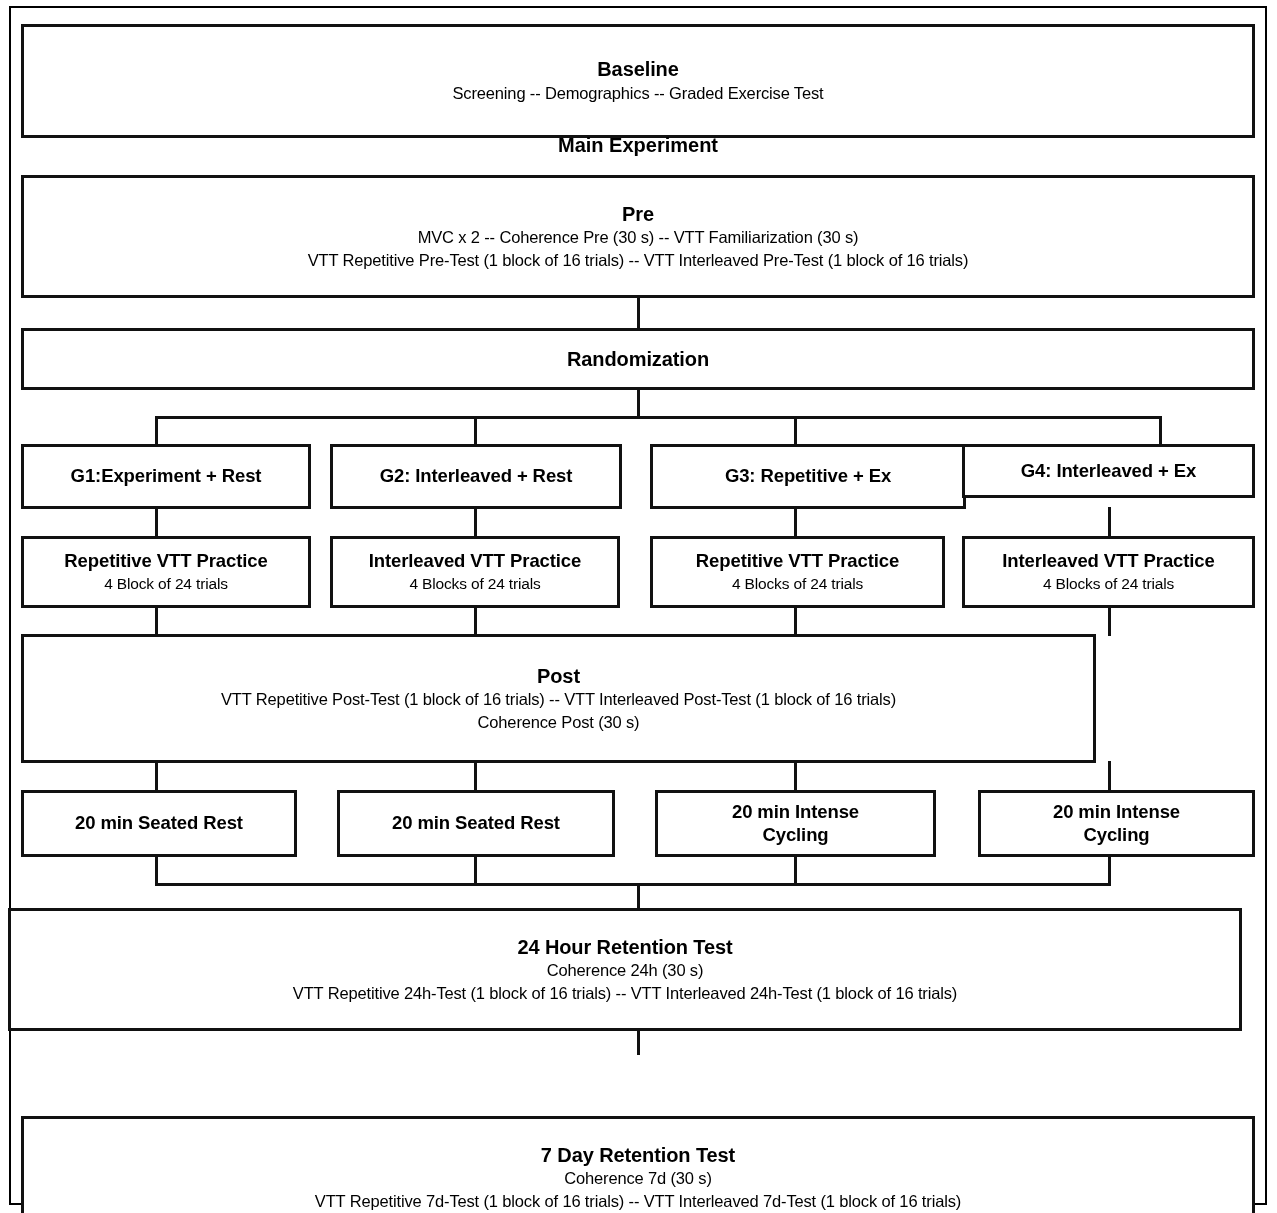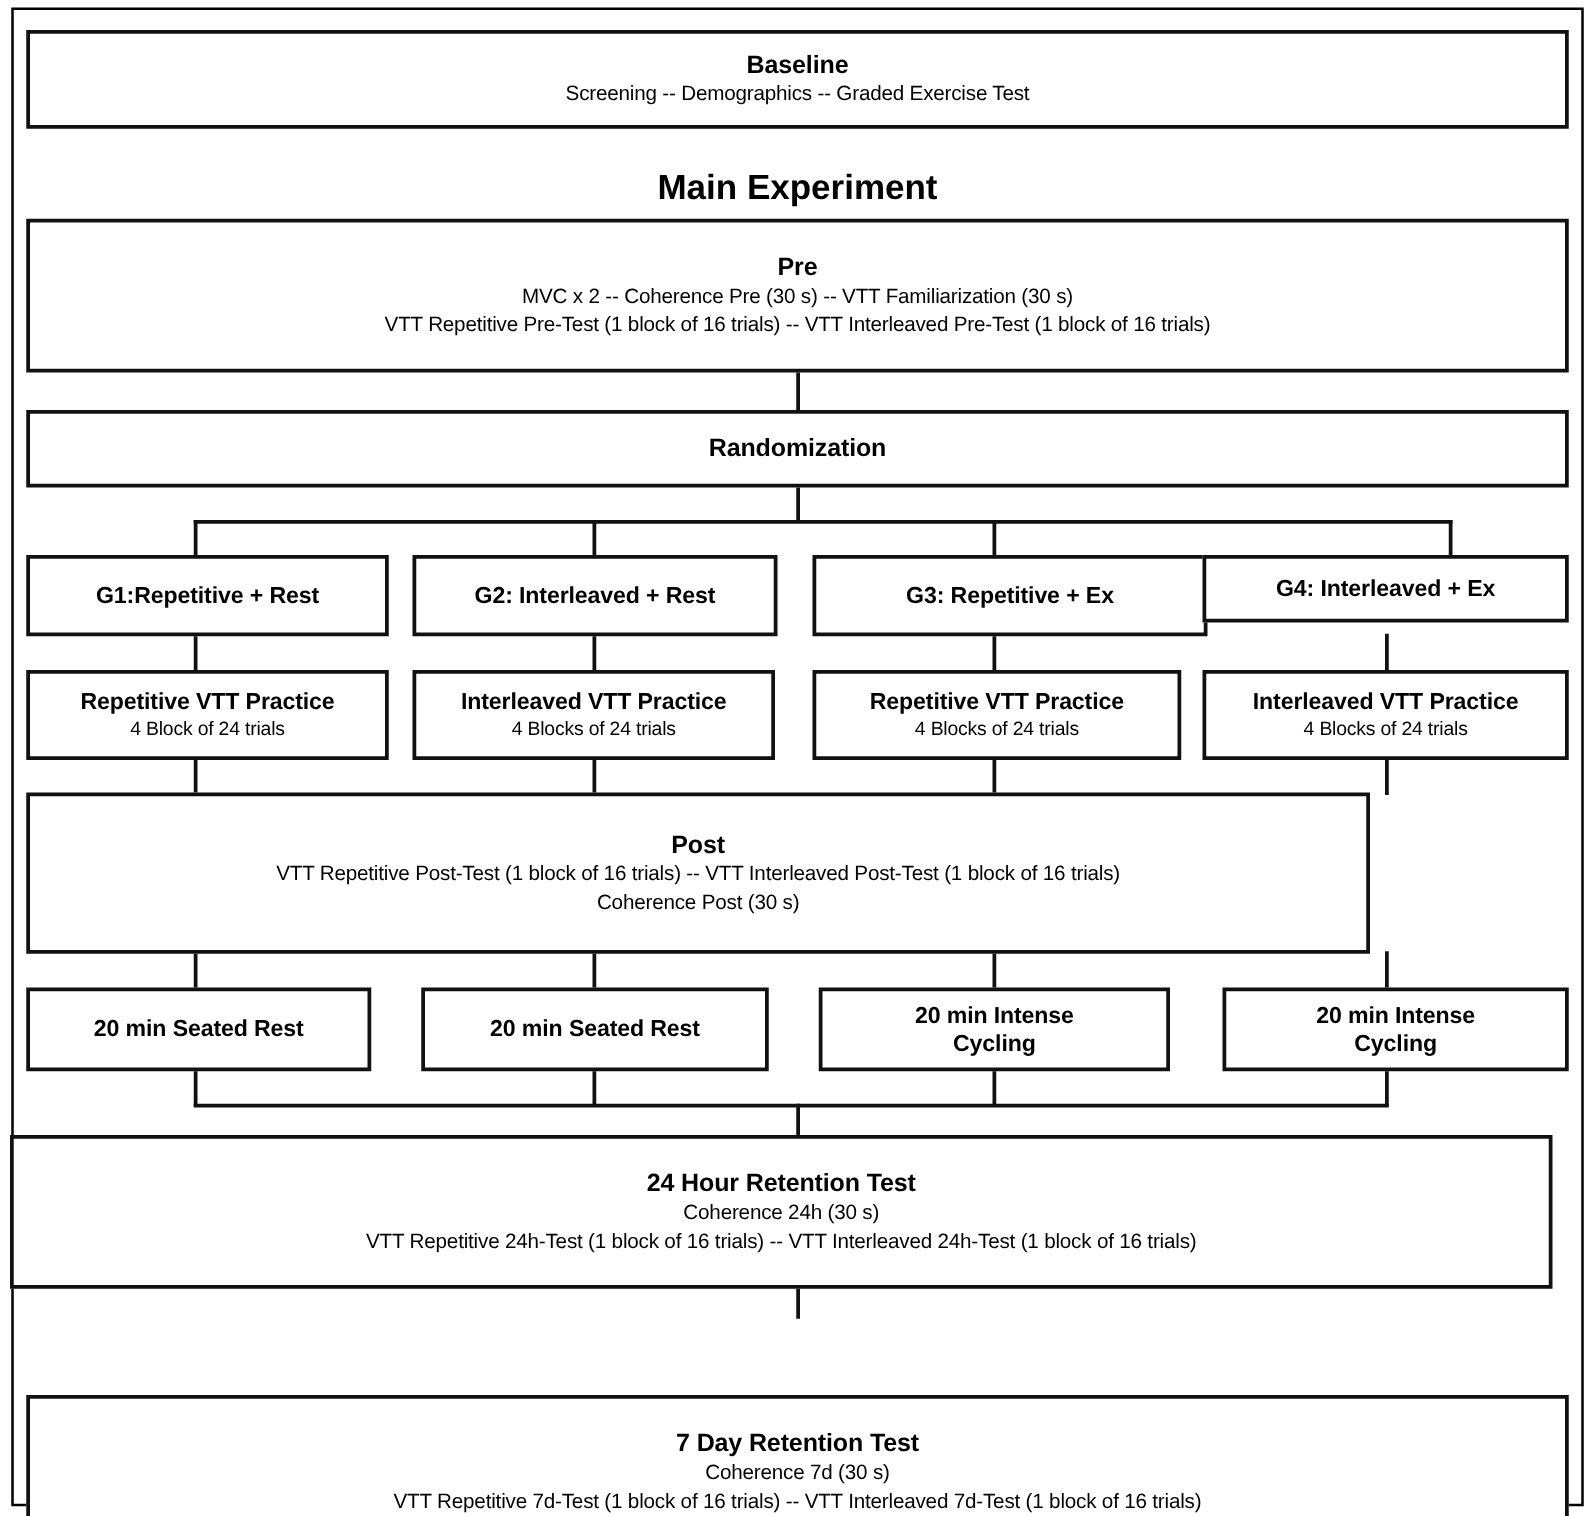--- a/index.html
+++ b/index.html
@@ -51,40 +51,40 @@
     white-space:nowrap;
   }
   .node.small .title{font-size:18.5px;}
   .node.small .sub{font-size:15.5px;}
   .node.wrap .title{white-space:normal;}
   
   .caption{
     position:absolute;
     text-align:center;
     font-weight:bold;
-    font-size:28px;
+    font-size:20px;
     z-index:3;
   }
   
   .conn{
     position:absolute;
     background:#111111;
     z-index:1;
   }
   .vline{width:3px;}
   .hline{height:3px;}
 </style>
 </head>
 <body>
 
 <div id="figure">
 
   <div class="outer-frame"></div>
 
-  <div class="node" style="left:21px; top:24px; width:1234px; height:79px;">
+  <div class="node" style="left:21px; top:24px; width:1234px; height:114px;">
     <div class="title">Baseline</div>
     <div class="sub">Screening -- Demographics -- Graded Exercise Test</div>
   </div>
 
   <div class="caption" style="left:21px; top:134px; width:1234px;">Main Experiment</div>
 
   <div class="node" style="left:21px; top:175px; width:1234px; height:123px;">
     <div class="title">Pre</div>
     <div class="sub">MVC x 2 -- Coherence Pre (30 s) -- VTT Familiarization (30 s)</div>
     <div class="sub">VTT Repetitive Pre-Test (1 block of 16 trials) -- VTT Interleaved  Pre-Test (1 block of 16 trials)</div>
@@ -97,21 +97,21 @@
   </div>
 
   <div class="conn vline" style="left:637px; top:388px; height:30px;"></div>
   <div class="conn hline" style="left:155px; top:416px; width:1007px;"></div>
   <div class="conn vline" style="left:155px; top:416px; height:28px;"></div>
   <div class="conn vline" style="left:474px; top:416px; height:28px;"></div>
   <div class="conn vline" style="left:794px; top:416px; height:28px;"></div>
   <div class="conn vline" style="left:1159px; top:416px; height:28px;"></div>
 
   <div class="node small" style="left:21px; top:444px; width:290px; height:65px;">
-    <div class="title">G1:Repetitive + Rest</div>
+    <div class="title">G1:Experiment + Rest</div>
   </div>
   <div class="node small" style="left:330px; top:444px; width:292px; height:65px;">
     <div class="title">G2: Interleaved + Rest</div>
   </div>
   <div class="node small" style="left:650px; top:444px; width:316px; height:65px;">
     <div class="title">G3: Repetitive + Ex</div>
   </div>
   <div class="node small" style="left:962px; top:444px; width:293px; height:54px;">
     <div class="title">G4: Interleaved + Ex</div>
   </div>

